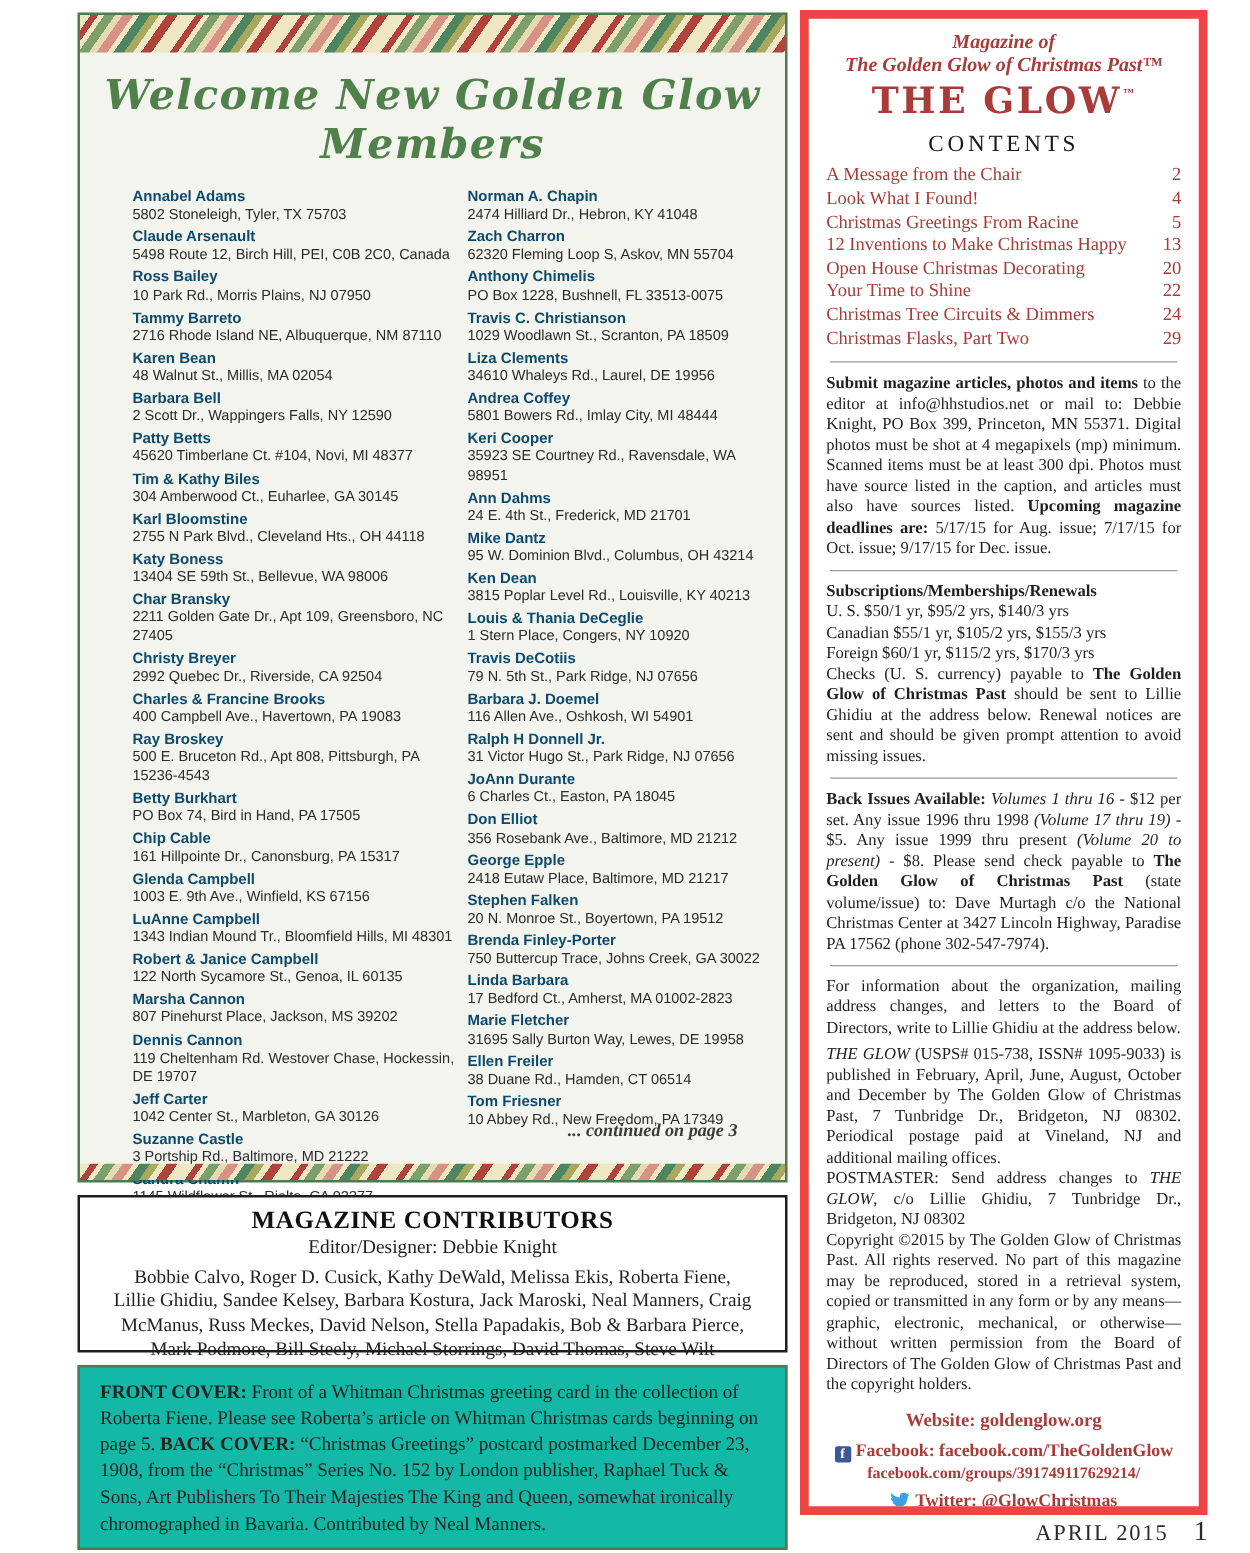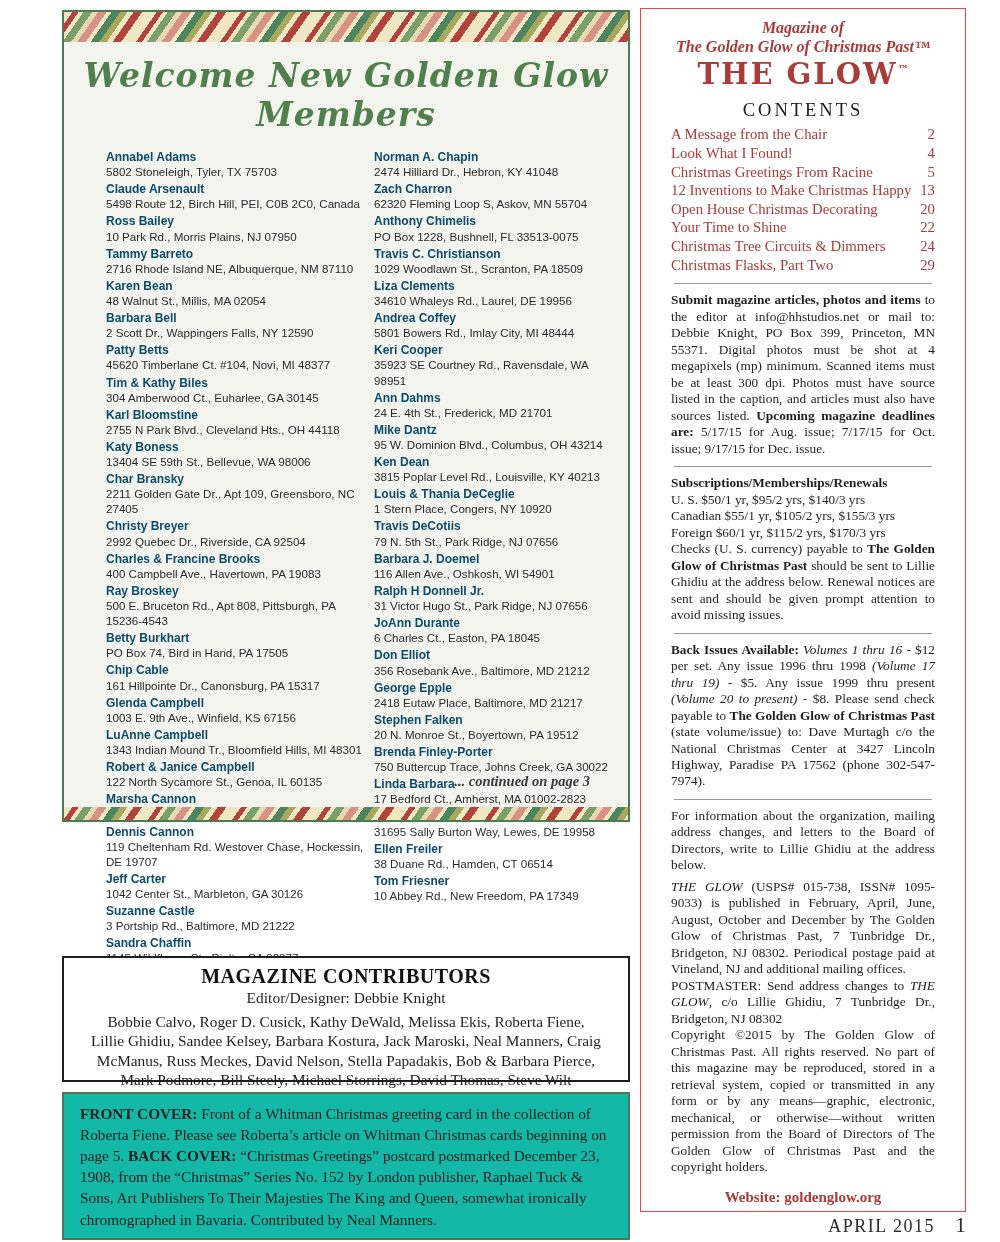--- a/index.html
+++ b/index.html
@@ -1,20 +1,20 @@
 <!DOCTYPE html>
 <html><head>
 <meta charset="utf-8">
 <style>
   html,body{margin:0;padding:0;background:#ffffff;}
   .page{position:relative;width:1000px;height:1242px;background:#ffffff;
         font-family:"Liberation Serif",serif;color:#1f1f1f;overflow:hidden;}
 
   
-  .members-box{position:absolute;left:62px;top:10px;width:568px;height:812px;
+  .members-box{position:absolute;left:62px;top:10px;width:568px;height:936px;
     border:2px solid #4d7a52;background:#f3f4ee;box-sizing:border-box;}
   .stripe{background:repeating-linear-gradient(125deg,
       #efe6c4 0 7px,#b2423c 7px 12px,#efe6c4 12px 16px,#7ba06b 16px 23px,
       #e7dab2 23px 28px,#d89285 28px 35px,#efe6c4 35px 39px,#4c8560 39px 46px,
       #a8a85e 46px 52px,#efe6c4 52px 57px,#b2423c 57px 64px,#efe6c4 64px 69px);}
   .stripe-top{height:30px;}
   .stripe-bottom{position:absolute;left:0;right:0;bottom:0;height:13px;}
   .members-title{text-align:center;margin:14px 0 6px;color:#50804b;
     font-family:"DejaVu Serif",serif;font-style:italic;font-weight:bold;
     font-size:33px;letter-spacing:1px;}
@@ -37,22 +37,22 @@
   .contrib-editor{font-size:15.5px;margin-top:1px;}
   .contrib-names{font-size:15.3px;margin-top:5px;padding:0 26px;line-height:1.27;}
 
   
   .covers-box{position:absolute;left:62px;top:1092px;width:568px;height:148px;
     border:2px solid #4d7a52;background:#14b8a6;box-sizing:border-box;
     padding:9px 16px;font-size:15.3px;line-height:1.38;color:#222;}
 
   
   .rightcol{position:absolute;left:640px;top:8px;width:326px;height:1204px;
-    border:1px solid #ef4444;background:#fff;box-sizing:border-box;
-    padding:9px 30px 0;overflow:hidden;}
+    border:7px solid #ef4444;background:#fff;box-sizing:border-box;
+    padding:9px 14px 0;overflow:hidden;}
   .masthead{text-align:center;color:#a93b38;}
   .mast-line{font-style:italic;font-weight:bold;font-size:16px;line-height:1.2;}
   .mast-title{font-family:"DejaVu Serif",serif;font-weight:bold;font-size:29px;
     letter-spacing:2px;line-height:1.1;margin-top:3px;}
   .tm{font-size:11px;vertical-align:super;letter-spacing:0;}
   .contents-title{text-align:center;font-size:18.5px;letter-spacing:3px;
     color:#1a1a1a;margin:9px 0 4px;}
   .toc{color:#a93b38;}
   .toc-row{display:flex;justify-content:space-between;font-size:14.8px;line-height:1.26;}
   .toc-label{text-align:left;}

